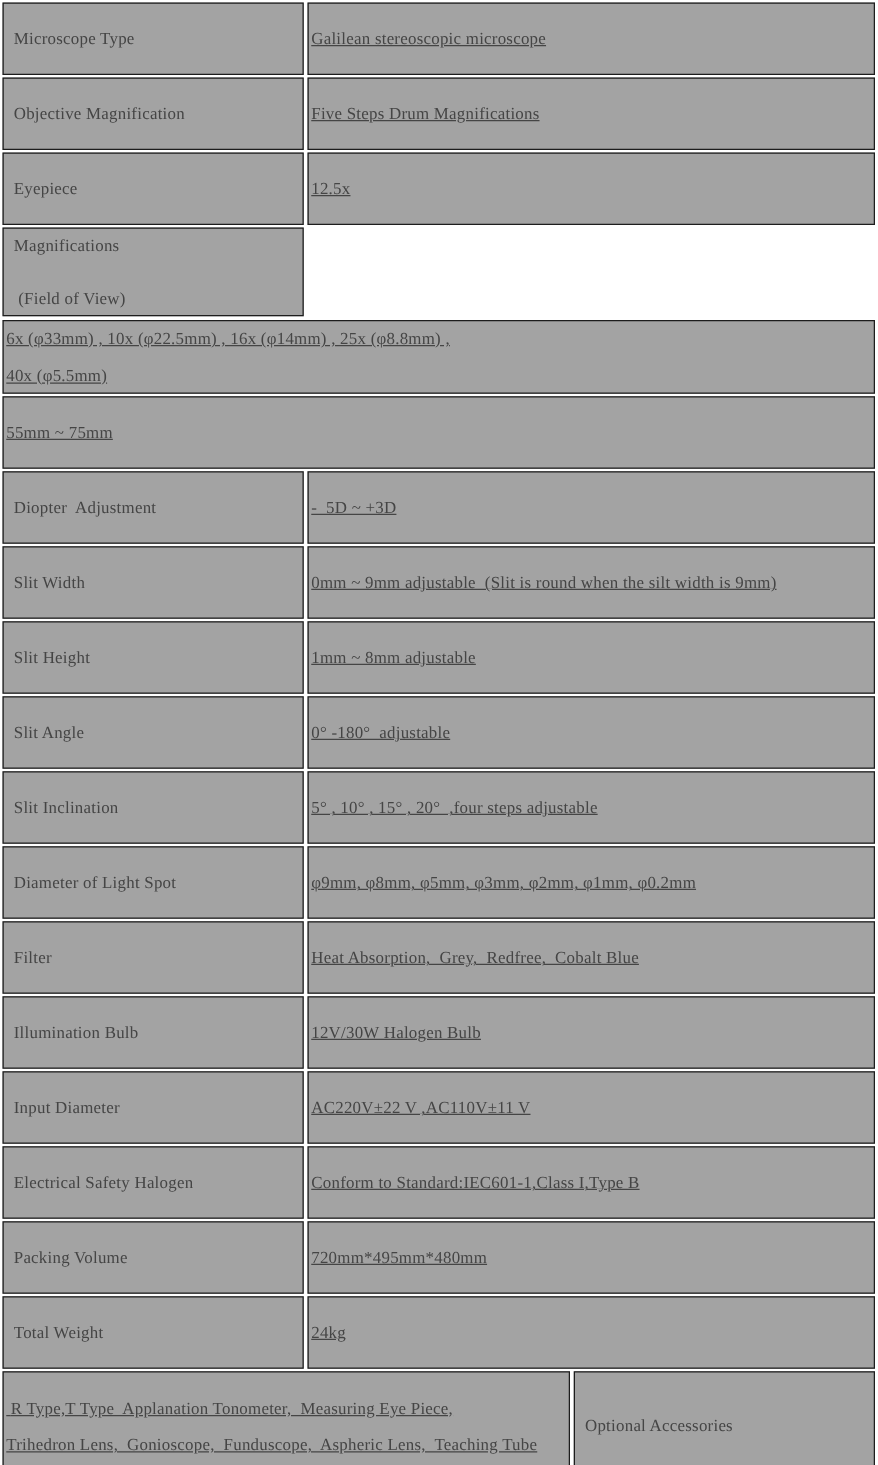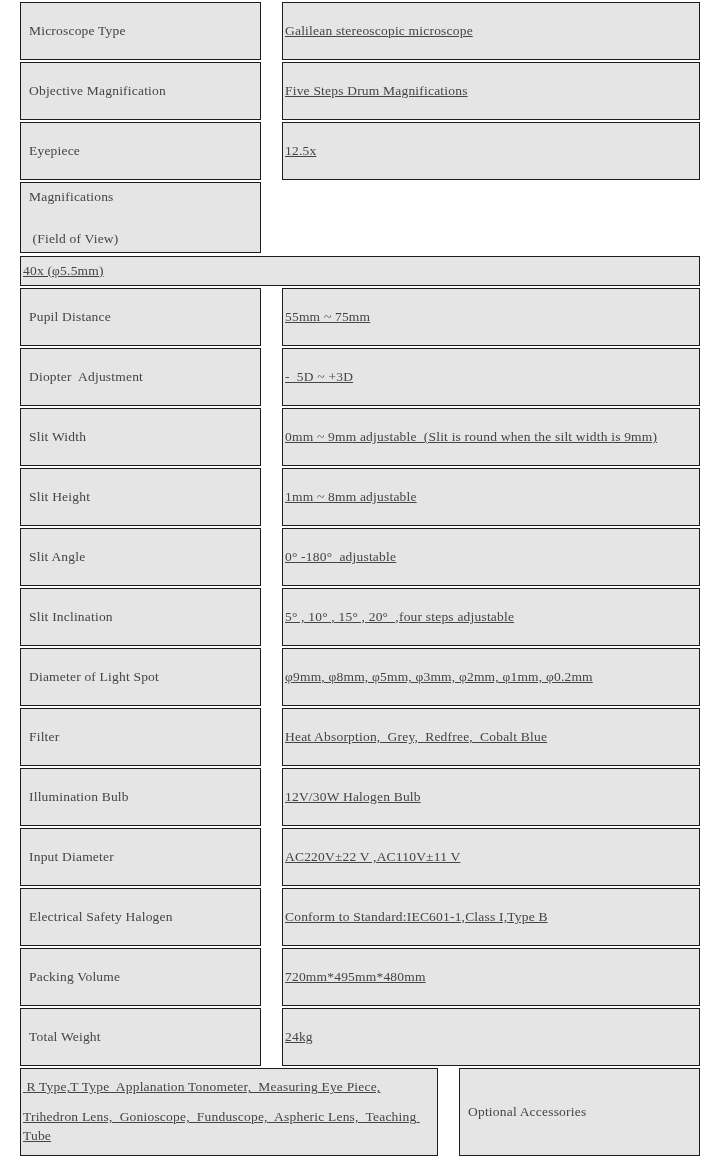--- a/index.html
+++ b/index.html
@@ -23,25 +23,24 @@
     gap: 3px;
     margin-bottom: 2px;
     min-height: 58px;
   }
   
   .row:nth-child(4)  { min-height: 98px; flex-direction: column; }
   .row:nth-child(18) { min-height: 88px; }
   .cell {
     box-sizing: border-box;
     border: 1.5px solid #1d1d1d;
-    background: #e5e5e5;
+    background: #a3a3a3;
     display: flex;
     flex-direction: column;
     justify-content: center;
-    margin-left: 18px;
   }
   .cell-label {
     flex: none;
     width: 241px;
     padding: 4px 6px 4px 8px;
   }
   .cell-value {
     flex: 1;
     padding: 4px 6px 4px 2px;
     text-decoration: underline;
@@ -80,27 +79,25 @@
     <div class="cell cell-value">
         <div class="line">12.5x</div>
       </div>
   </div>
     <div class="row">
     <div class="cell cell-label">
         <div class="line">Magnifications</div>
         <div class="line"> (Field of View)</div>
       </div>
     <div class="cell cell-value">
+        <div class="line">6x (φ33mm) , 10x (φ22.5mm) , 16x (φ14mm) , 25x (φ8.8mm) ,</div>
         <div class="line">40x (φ5.5mm)</div>
       </div>
   </div>
     <div class="row">
-    <div class="cell cell-label">
-        <div class="line">Pupil Distance</div>
-      </div>
     <div class="cell cell-value">
         <div class="line">55mm ~ 75mm</div>
       </div>
   </div>
     <div class="row">
     <div class="cell cell-label">
         <div class="line">Diopter  Adjustment</div>
       </div>
     <div class="cell cell-value">
         <div class="line">-  5D ~ +3D</div>

